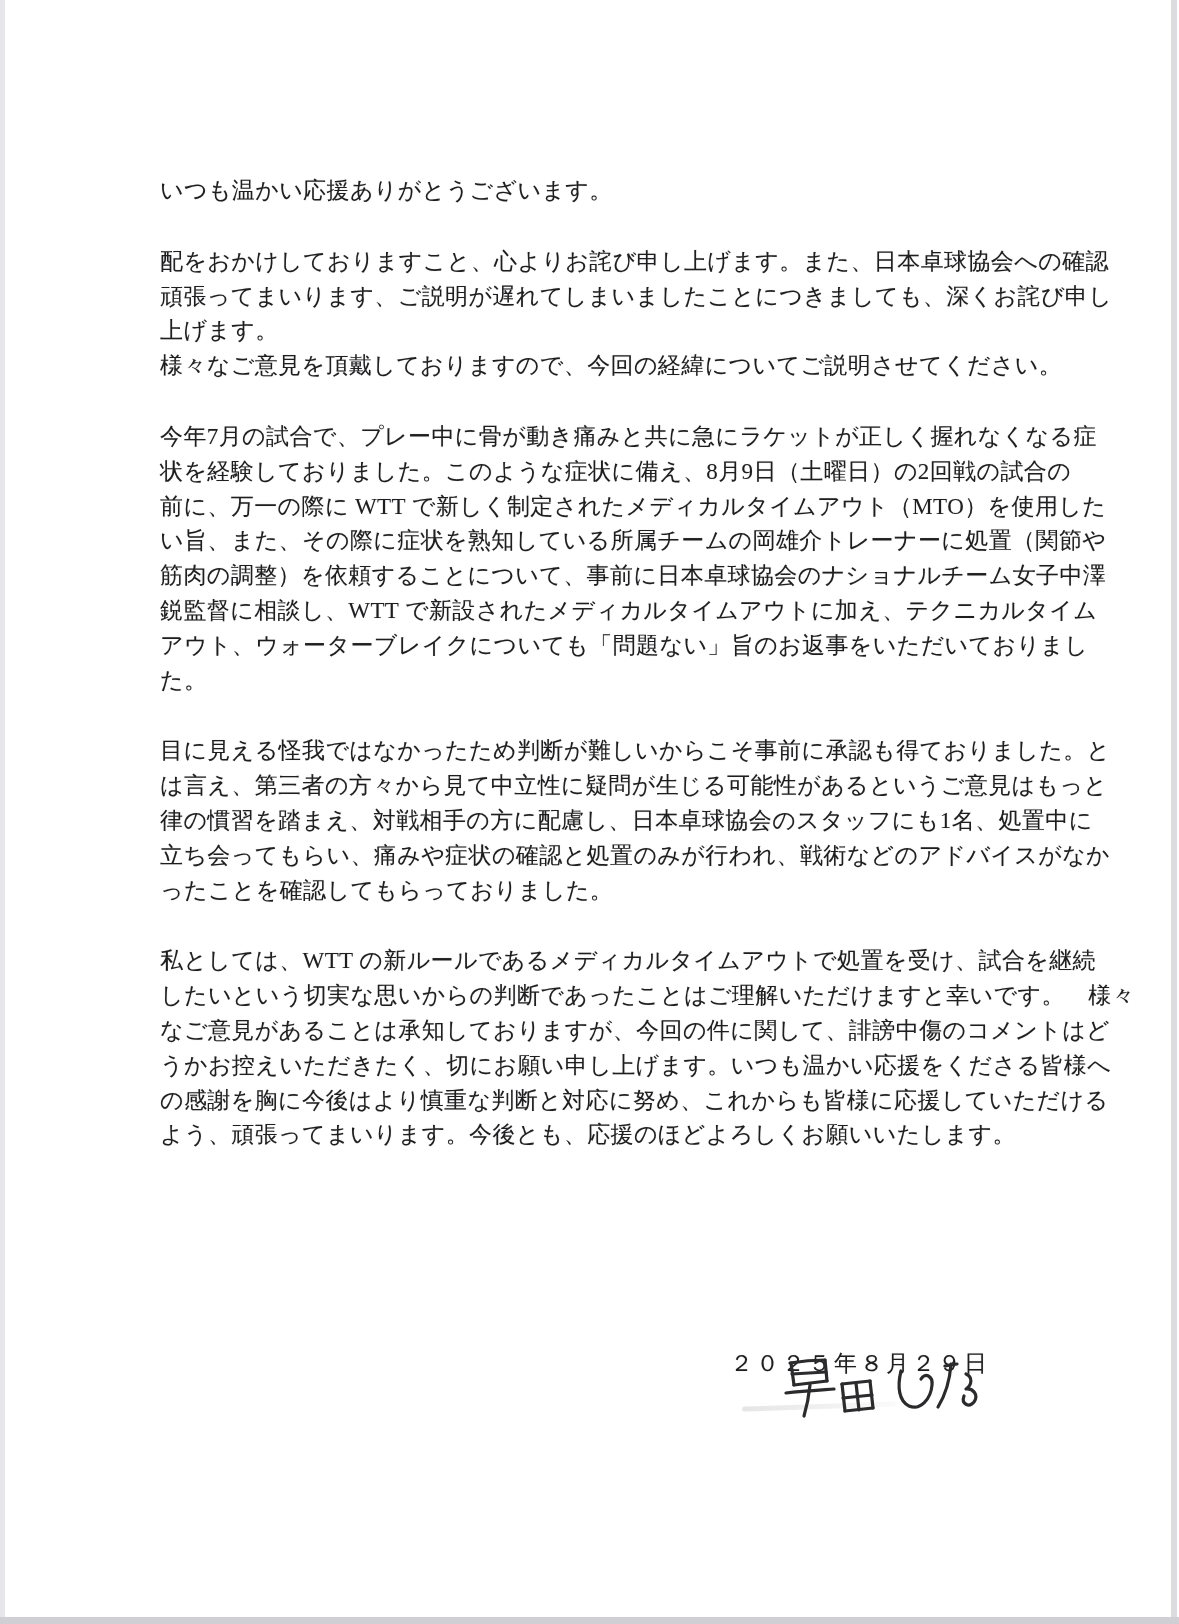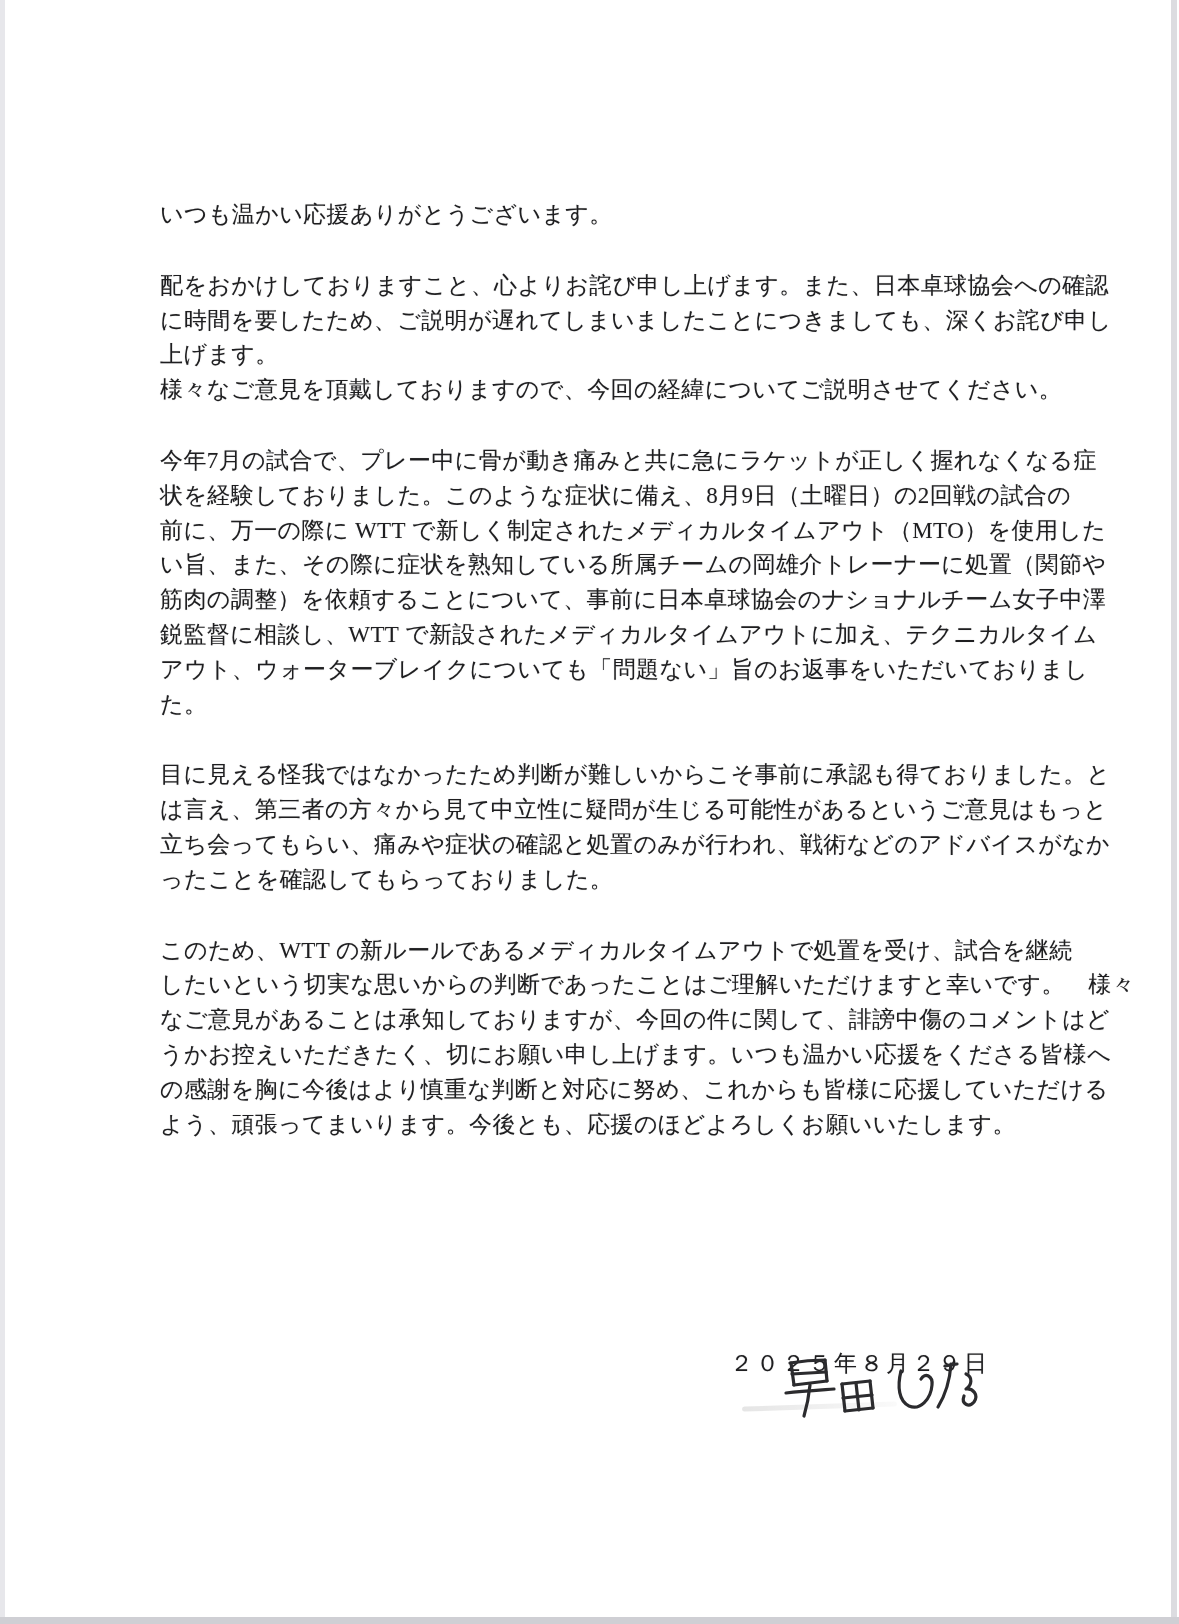--- a/index.html
+++ b/index.html
@@ -10,21 +10,21 @@
     overflow:hidden;
     font-family:"Liberation Serif","DejaVu Serif",serif;
     color:#1e1e20;
   }
   
   .edge-left{position:absolute;left:0;top:0;width:5px;height:100%;background:#e7e7eb;}
   .edge-right{position:absolute;right:2px;top:0;width:6px;height:100%;background:#dcdce0;}
   .edge-bottom{position:absolute;left:0;bottom:0;width:100%;height:7px;background:#cfcfd4;}
 
   .body-text{
-    position:absolute;left:160px;top:198px;width:880px;
+    position:absolute;left:160px;top:174px;width:880px;
     font-size:23px;line-height:34.8px;letter-spacing:0.4px;
     text-shadow:0 0 1px rgba(30,30,30,0.28);
   }
   .para{margin:0 0 36px 0;}
   .line{white-space:nowrap;height:34.8px;}
 
   .date-line{
     position:absolute;top:1312px;right:189px;
     font-size:23px;letter-spacing:3px;
     text-shadow:0 0 1px rgba(30,30,30,0.28);
@@ -48,42 +48,43 @@
   <div class="edge-left"></div>
   <div class="edge-right"></div>
   <div class="edge-bottom"></div>
 
   <div class="body-text">
       <div class="para">
         <div class="line">いつも温かい応援ありがとうございます。</div>
       </div>
       <div class="para">
         <div class="line">配をおかけしておりますこと、心よりお詫び申し上げます。また、日本卓球協会への確認</div>
-        <div class="line">に時間を要したため、ご説明が遅れてしまいましたことにつきましても、深くお詫び申し</div>
+        <div class="line">頑張ってまいります、ご説明が遅れてしまいましたことにつきましても、深くお詫び申し</div>
         <div class="line">上げます。</div>
         <div class="line">様々なご意見を頂戴しておりますので、今回の経緯についてご説明させてください。</div>
       </div>
       <div class="para">
         <div class="line">今年7月の試合で、プレー中に骨が動き痛みと共に急にラケットが正しく握れなくなる症</div>
         <div class="line">状を経験しておりました。このような症状に備え、8月9日（土曜日）の2回戦の試合の</div>
         <div class="line">前に、万一の際に WTT で新しく制定されたメディカルタイムアウト（MTO）を使用した</div>
         <div class="line">い旨、また、その際に症状を熟知している所属チームの岡雄介トレーナーに処置（関節や</div>
         <div class="line">筋肉の調整）を依頼することについて、事前に日本卓球協会のナショナルチーム女子中澤</div>
         <div class="line">鋭監督に相談し、WTT で新設されたメディカルタイムアウトに加え、テクニカルタイム</div>
         <div class="line">アウト、ウォーターブレイクについても「問題ない」旨のお返事をいただいておりまし</div>
         <div class="line">た。</div>
       </div>
       <div class="para">
         <div class="line">目に見える怪我ではなかったため判断が難しいからこそ事前に承認も得ておりました。と</div>
         <div class="line">は言え、第三者の方々から見て中立性に疑問が生じる可能性があるというご意見はもっと</div>
+        <div class="line">律の慣習を踏まえ、対戦相手の方に配慮し、日本卓球協会のスタッフにも1名、処置中に</div>
         <div class="line">立ち会ってもらい、痛みや症状の確認と処置のみが行われ、戦術などのアドバイスがなか</div>
         <div class="line">ったことを確認してもらっておりました。</div>
       </div>
       <div class="para">
-        <div class="line">このため、WTT の新ルールであるメディカルタイムアウトで処置を受け、試合を継続</div>
+        <div class="line">私としては、WTT の新ルールであるメディカルタイムアウトで処置を受け、試合を継続</div>
         <div class="line">したいという切実な思いからの判断であったことはご理解いただけますと幸いです。　様々</div>
         <div class="line">なご意見があることは承知しておりますが、今回の件に関して、誹謗中傷のコメントはど</div>
         <div class="line">うかお控えいただきたく、切にお願い申し上げます。いつも温かい応援をくださる皆様へ</div>
         <div class="line">の感謝を胸に今後はより慎重な判断と対応に努め、これからも皆様に応援していただける</div>
         <div class="line">よう、頑張ってまいります。今後とも、応援のほどよろしくお願いいたします。</div>
       </div>
     </div>
 
   <div class="date-line">２０２５年８月２９日</div>
 

